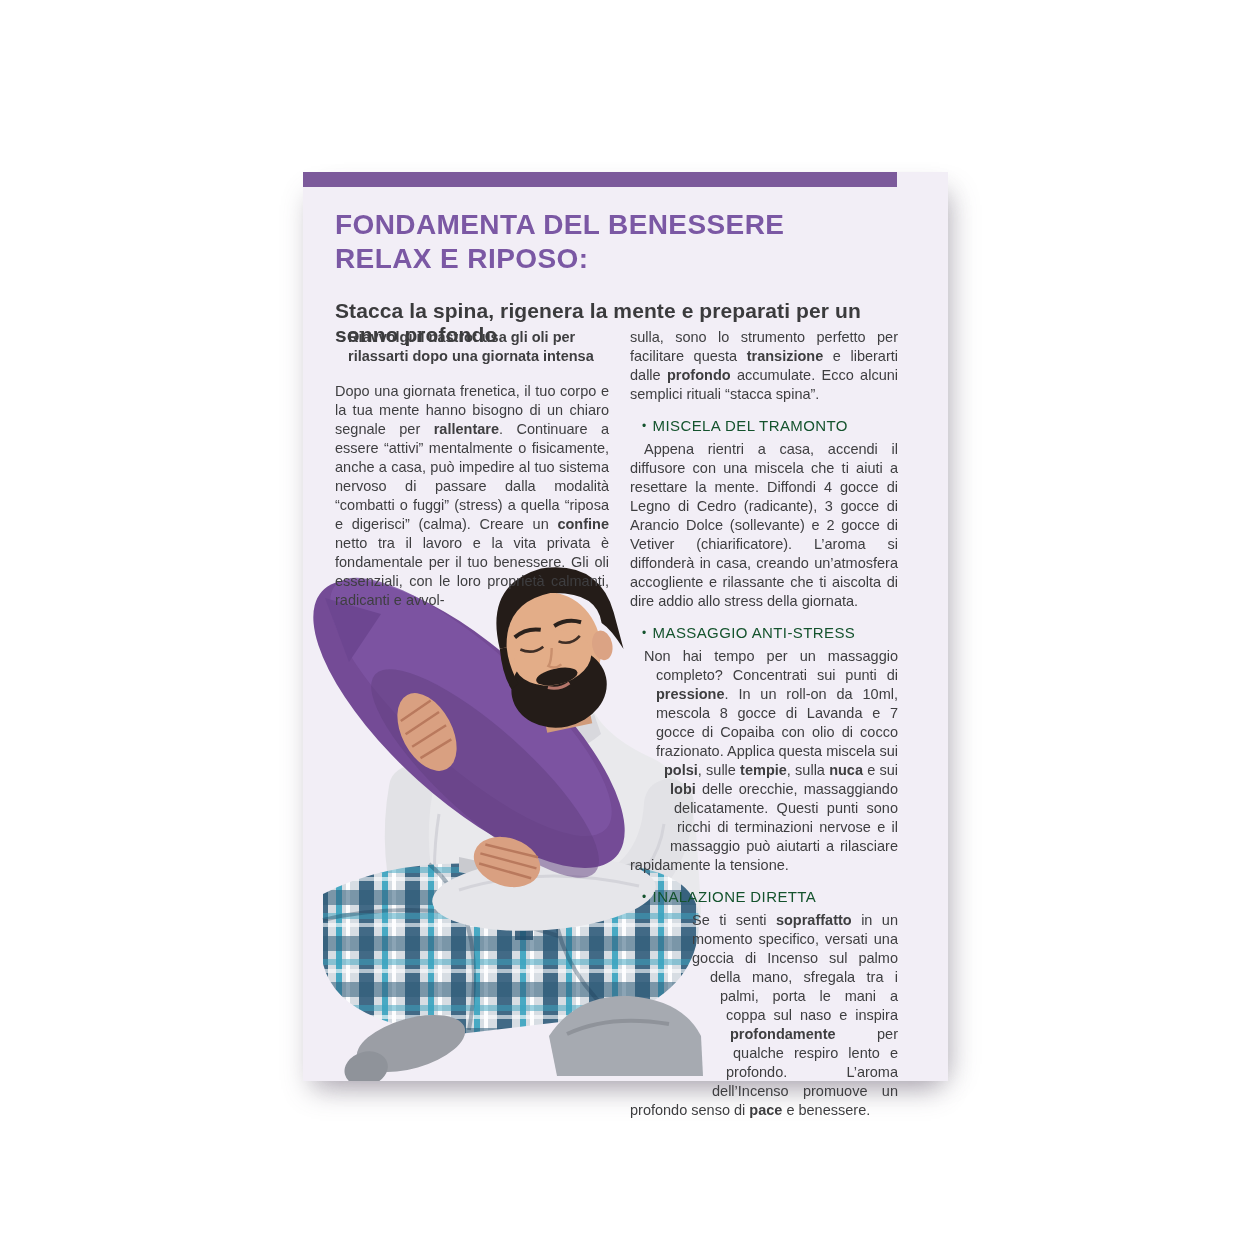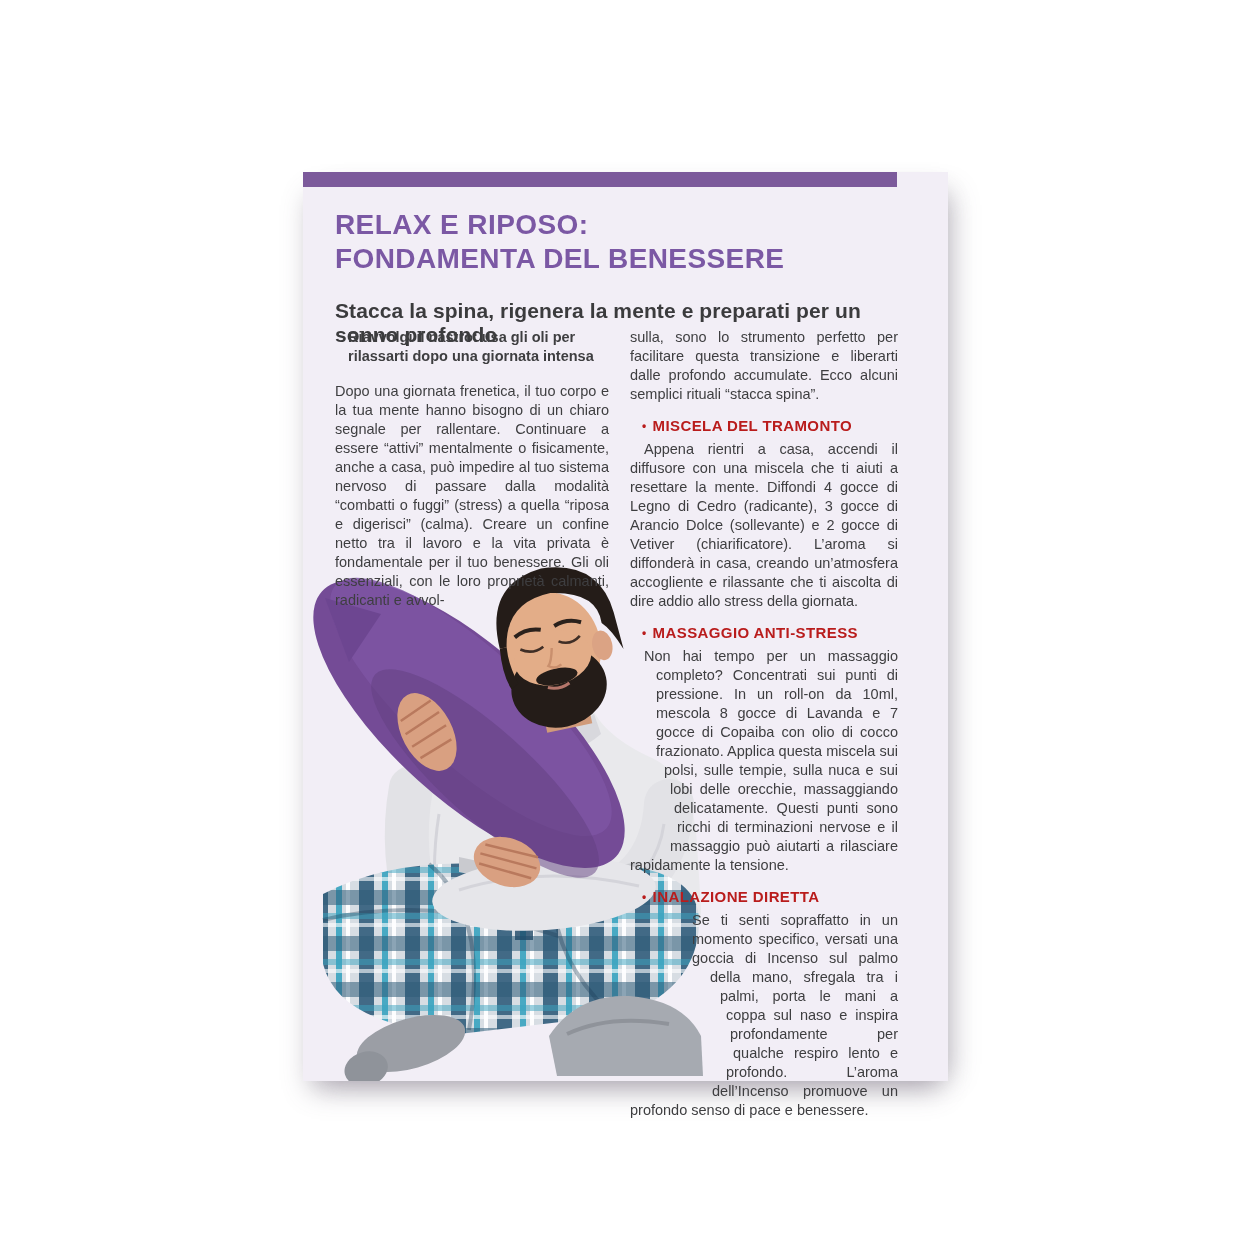--- a/index.html
+++ b/index.html
@@ -15,42 +15,42 @@
 
   .titleblock{position:absolute;left:32px;top:36px;width:560px;}
   .title{font-size:28px;font-weight:700;line-height:34px;color:#7b58a4;letter-spacing:.4px;}
   .subtitle{margin-top:23px;font-size:21px;font-weight:700;color:#3b3b3d;letter-spacing:.1px;}
 
   .col{position:absolute;top:156px;font-size:14.5px;line-height:19px;color:#3e3e40;text-align:justify;z-index:2;}
   .col-left{left:32px;width:274px;}
   .col-right{left:327px;width:268px;}
   p{margin:0;}
   .indent{text-indent:14px;}
-  .b{font-weight:400;}
+  .b{font-weight:700;}
   .lead{font-weight:700;padding-left:13px;text-align:left;margin-bottom:16px;}
 
-  .sec-h{margin:12px 0 3px 12px;font-size:15px;font-weight:700;color:#b91c1c;letter-spacing:.4px;text-align:left;clear:both;}
+  .sec-h{margin:12px 0 3px 12px;font-size:15px;font-weight:400;color:#14532d;letter-spacing:.4px;text-align:left;clear:both;}
   .sec-h .bullet{font-size:12px;margin-right:6px;position:relative;top:-1px;}
 
   .sp{float:left;clear:left;height:19px;}
 
   .photo{position:absolute;left:6px;top:392px;width:430px;height:517px;z-index:1;overflow:hidden;}
   .photo svg{display:block;}
 </style>
 </head>
 <body>
 
 <div class="canvas">
   <div class="sheet">
     <div class="topbar"></div>
 
     <div class="titleblock">
       <div class="title">
+        <div>FONDAMENTA DEL BENESSERE</div>
         <div>RELAX E RIPOSO:</div>
-        <div>FONDAMENTA DEL BENESSERE</div>
       </div>
       <div class="subtitle">Stacca la spina, rigenera la mente e preparati per un sonno profondo</div>
     </div>
 
     <div class="photo" aria-label="Uomo con barba che abbraccia un grande cuscino viola, seduto a gambe incrociate in pigiama a quadri blu">
       <svg width="430" height="517" viewBox="0 0 430 517" xmlns="http://www.w3.org/2000/svg">
         <defs>
           <pattern id="plaid" width="46" height="46" patternUnits="userSpaceOnUse">
             <rect width="46" height="46" fill="#d7dde3"></rect>
             <rect x="4" width="15" height="46" fill="#2e5a78" opacity=".88"></rect>

